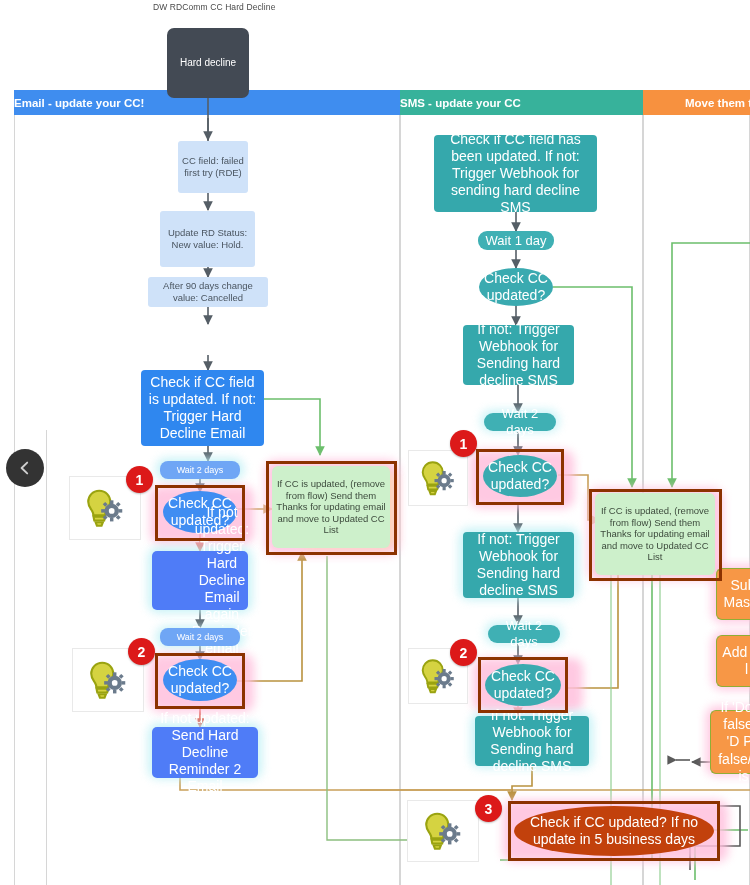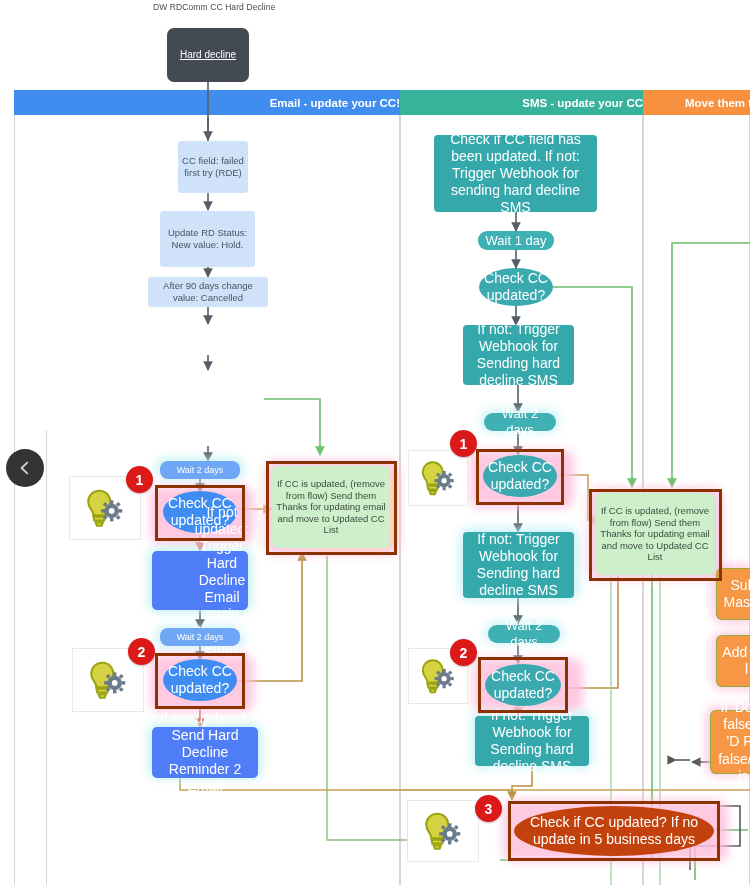--- a/index.html
+++ b/index.html
@@ -31,21 +31,21 @@
     letter-spacing: .1px;
     white-space: nowrap;
   }
 
   
   .lane-header {
     position: absolute;
     height: 25px;
     display: flex;
     align-items: center;
-    justify-content: flex-end;
+    justify-content: flex-start;
     color: #ffffff;
     font-size: 11.5px;
     font-weight: bold;
     white-space: nowrap;
     overflow: hidden;
   }
   .lane-body {
     position: absolute;
     background: #ffffff;
     border-left: 1px solid #d6d6d6;
@@ -291,37 +291,40 @@
       <path d="M532,766 L532,786 L512,786 L512,800" stroke="#b9923f" marker-end="url(#ah-olive)"></path>
 
       <path d="M360,790 L512,790" stroke="#c9a05a"></path>
 
       <path d="M690,760 L676,760 L676,760" stroke="#5a5a5a" marker-end="url(#ah-dark)"></path>
       <path d="M750,720 L735,720 L735,762 L692,762" stroke="#5a5a5a" marker-end="url(#ah-dark)"></path>
       <path d="M718,806 L740,806 L740,846 L690,846 L690,870" stroke="#5a5a5a"></path>
     </g>
   </svg>
 
-  <div class="node n-dark" style="left:167px; top:28px; width:82px; height:54px;text-decoration:underline;">
+  <div class="node n-dark" style="left:167px; top:28px; width:82px; height:70px;">
     <span>Hard decline</span>
   </div>
 
   <div class="node n-blue-light" style="left:178px; top:141px; width:70px; height:52px;">
     <span>CC field:  failed first try (RDE)</span>
   </div>
 
   <div class="node n-blue-light" style="left:160px; top:211px; width:95px; height:56px;">
     <span>Update RD Status: New value: Hold.</span>
   </div>
 
   <div class="node n-blue-light" style="left:148px; top:277px; width:120px; height:30px;">
     <span>After 90 days change value: Cancelled</span>
   </div>
 
 
+  <div class="node n-blue" style="left:141px; top:370px; width:123px; height:76px;">
+    <span>Check if CC field is updated. If not: Trigger Hard Decline Email</span>
+  </div>
 
   <div class="halo halo-cyan" style="left:156px; top:458px; width:88px; height:22px;"></div>
   <div class="node n-blue-pill" style="left:160px; top:461px; width:80px; height:18px;">
     <span>Wait 2 days</span>
   </div>
 
   <div class="halo halo-pink" style="left:150px; top:486px; width:104px; height:58px;"></div>
   <div class="node n-blue-ellipse" style="left:163px; top:491px; width:74px; height:42px;">
     <span>Check CC updated?</span>
   </div>

